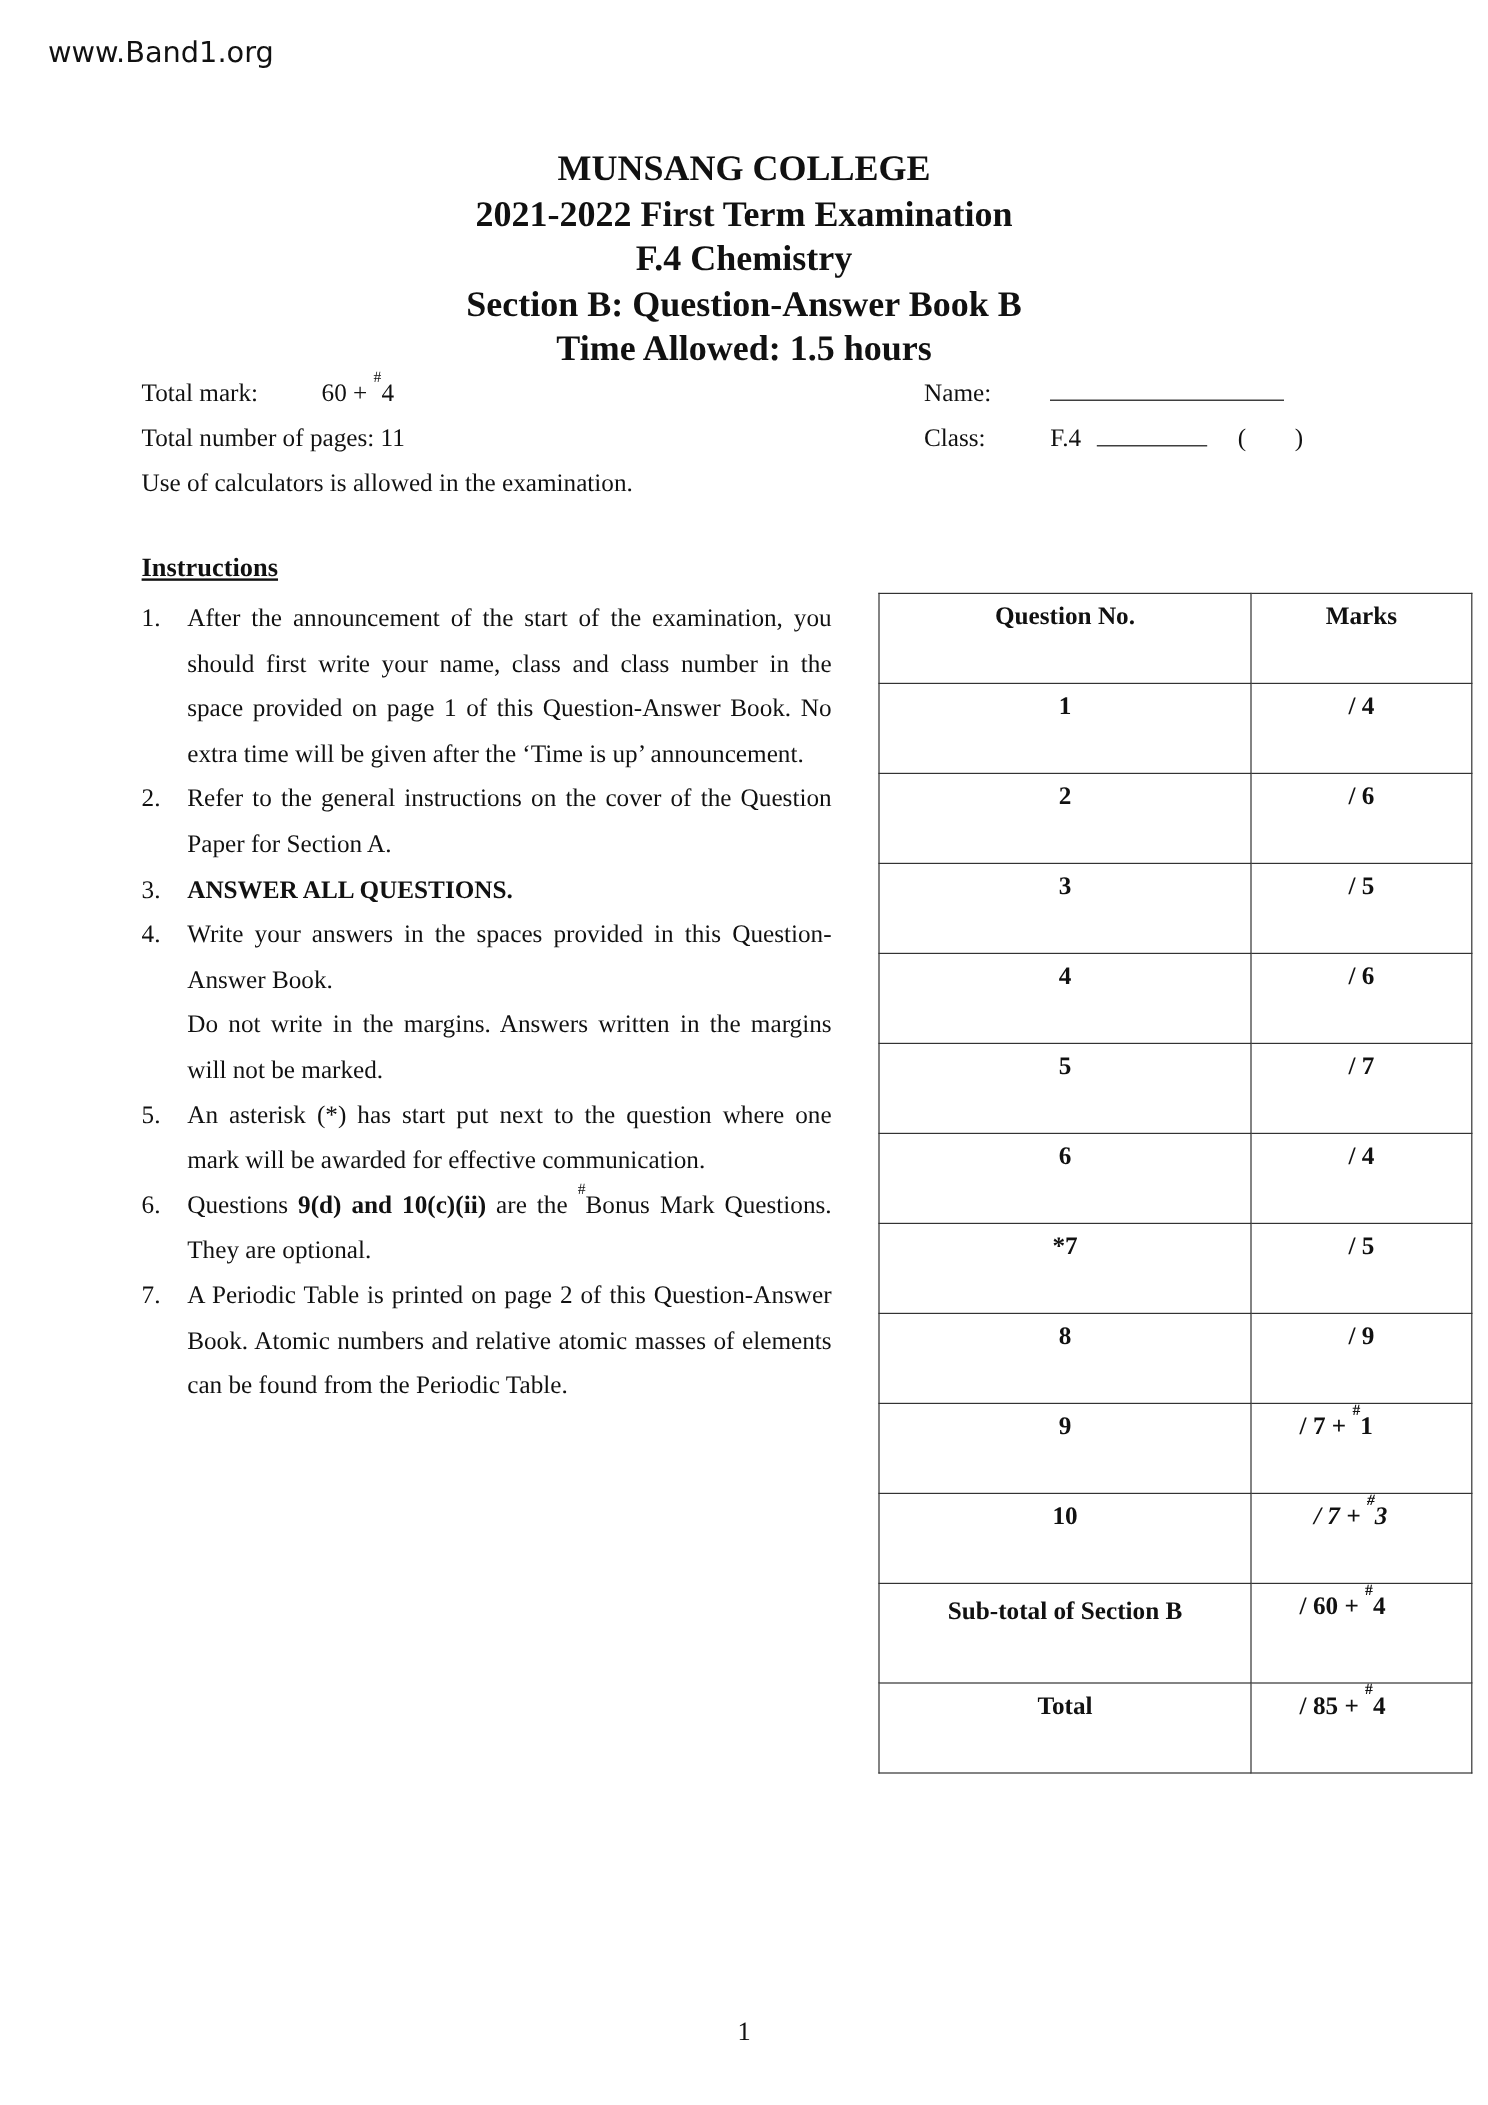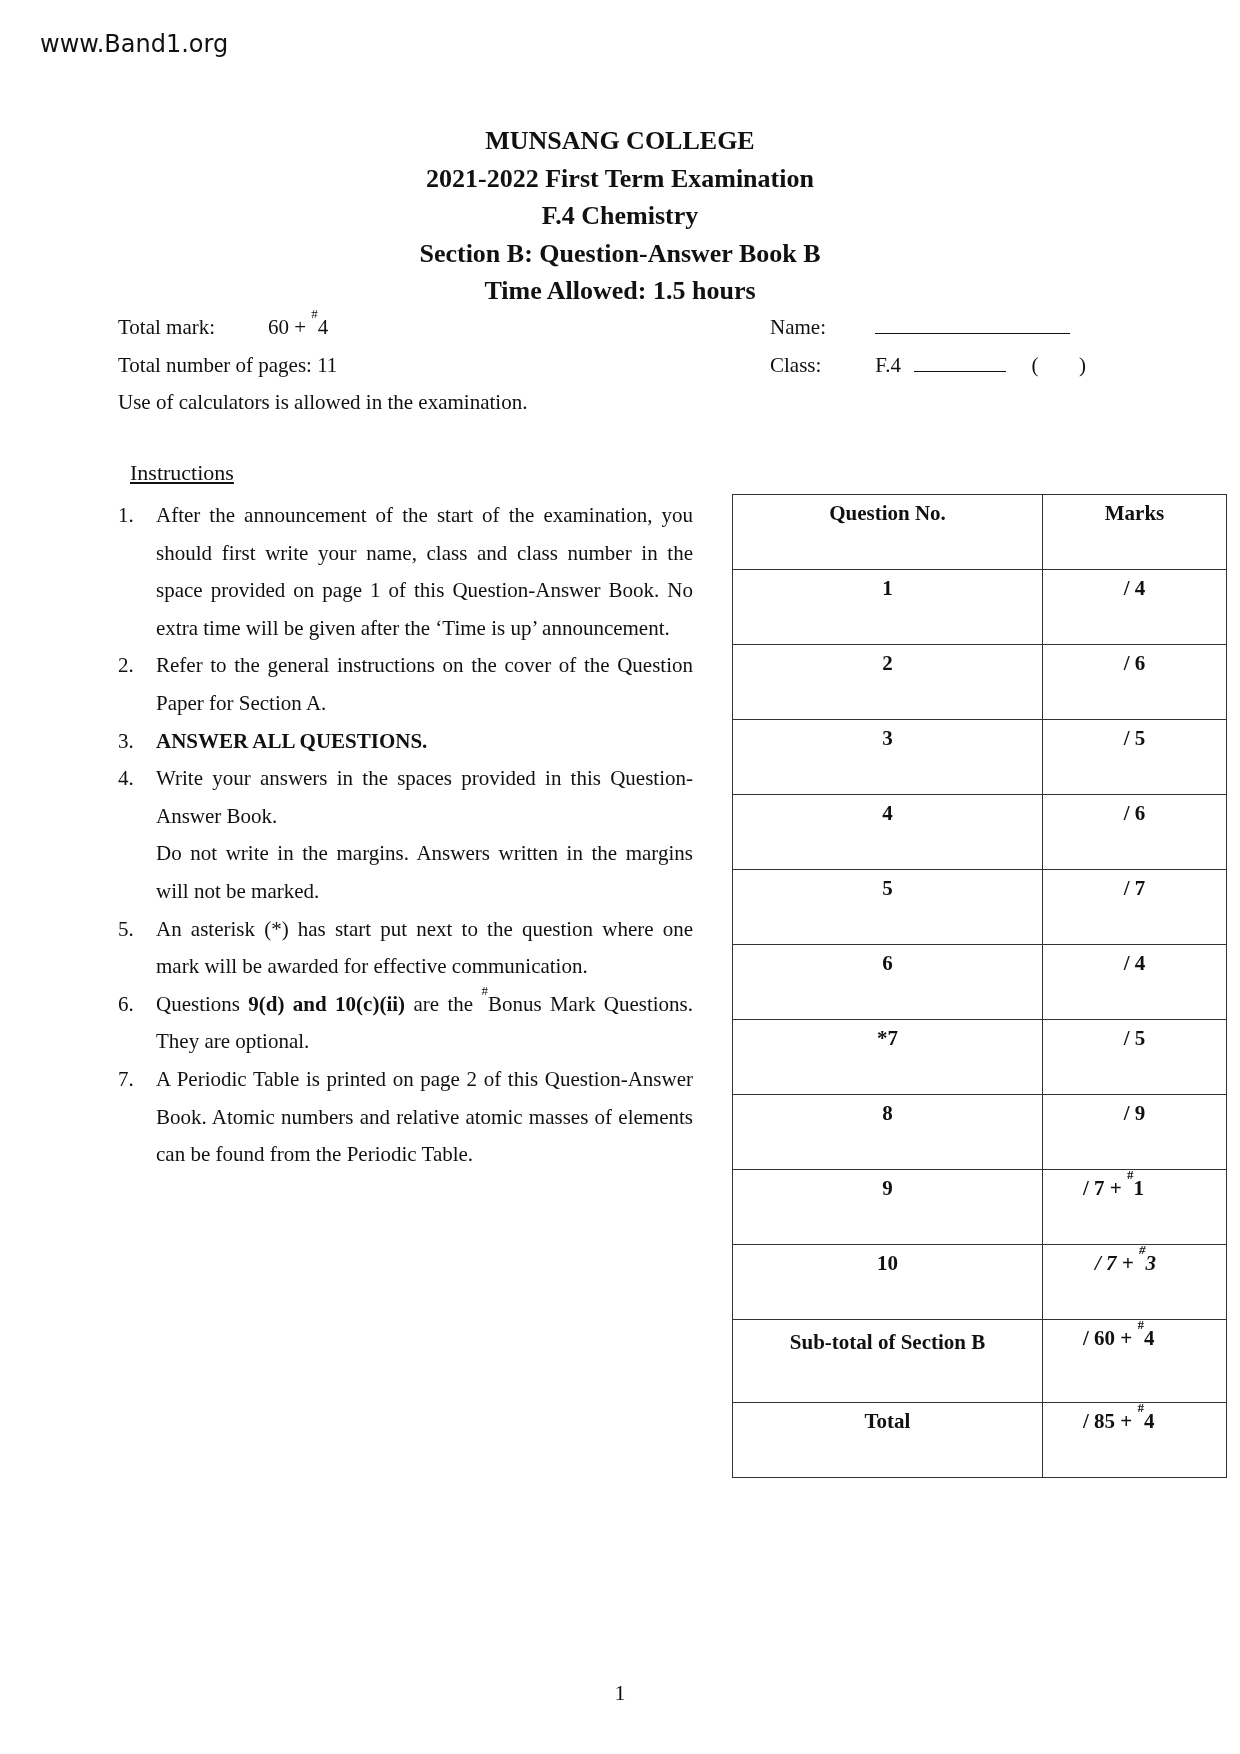--- a/index.html
+++ b/index.html
@@ -1,30 +1,30 @@
 <!DOCTYPE html>
 <html><head>
 <meta charset="utf-8">
 <style>
   html, body { margin:0; padding:0; background:#ffffff; }
   body { width:1240px; height:1754px; position:relative; overflow:hidden;
          font-family:"Liberation Serif", serif; color:#111; }
   .watermark { position:absolute; left:40px; top:30px; font-family:"DejaVu Sans", sans-serif;
                font-size:24px; color:#111;text-align:right; }
   .header { position:absolute; left:0; width:1240px; top:122px; text-align:center; }
-  .header div { font-weight:bold; font-size:26px; line-height:37.5px; }
+  .header div { font-weight:bold; font-size:30px; line-height:37.5px; }
   .meta-left { position:absolute; left:118px; top:309px; font-size:21px; }
   .meta-left div { height:37.5px; line-height:37.5px; white-space:nowrap; }
   .meta-right { position:absolute; left:770px; top:309px; font-size:21px; }
   .meta-right .row { height:37.5px; line-height:37.5px; white-space:nowrap; position:relative; }
   .meta-right .lbl { display:inline-block; width:100px; }
   .blank { display:inline-block; border-bottom:1.5px solid #111; vertical-align:baseline; height:18px; }
   sup { font-size:13px; vertical-align:top; line-height:1; position:relative; top:-2px; }
-  .instr-title { position:absolute; left:118px; top:460px; font-size:22px; font-weight:normal;
-                 text-decoration:underline;margin-left:12px; }
+  .instr-title { position:absolute; left:118px; top:460px; font-size:22px; font-weight:bold;
+                 text-decoration:underline; }
   .instr { position:absolute; left:118px; top:497px; width:575px; font-size:21px; line-height:37.6px; }
   .item { display:flex; }
   .num { width:38px; flex:0 0 38px; }
   .txt { flex:1; text-align:justify; }
   .txt p { margin:0; }
   .marks { position:absolute; left:732px; top:494px; border-collapse:collapse; font-size:21px; font-weight:bold; }
   .marks td { border:1.5px solid #333; width:229px; height:74px; vertical-align:top; text-align:center;
               line-height:37.5px; padding:0; }
   .marks td.m { width:131px; }
   .pagenum { position:absolute; left:0; width:1240px; top:1680px; text-align:center; font-size:22px; }

